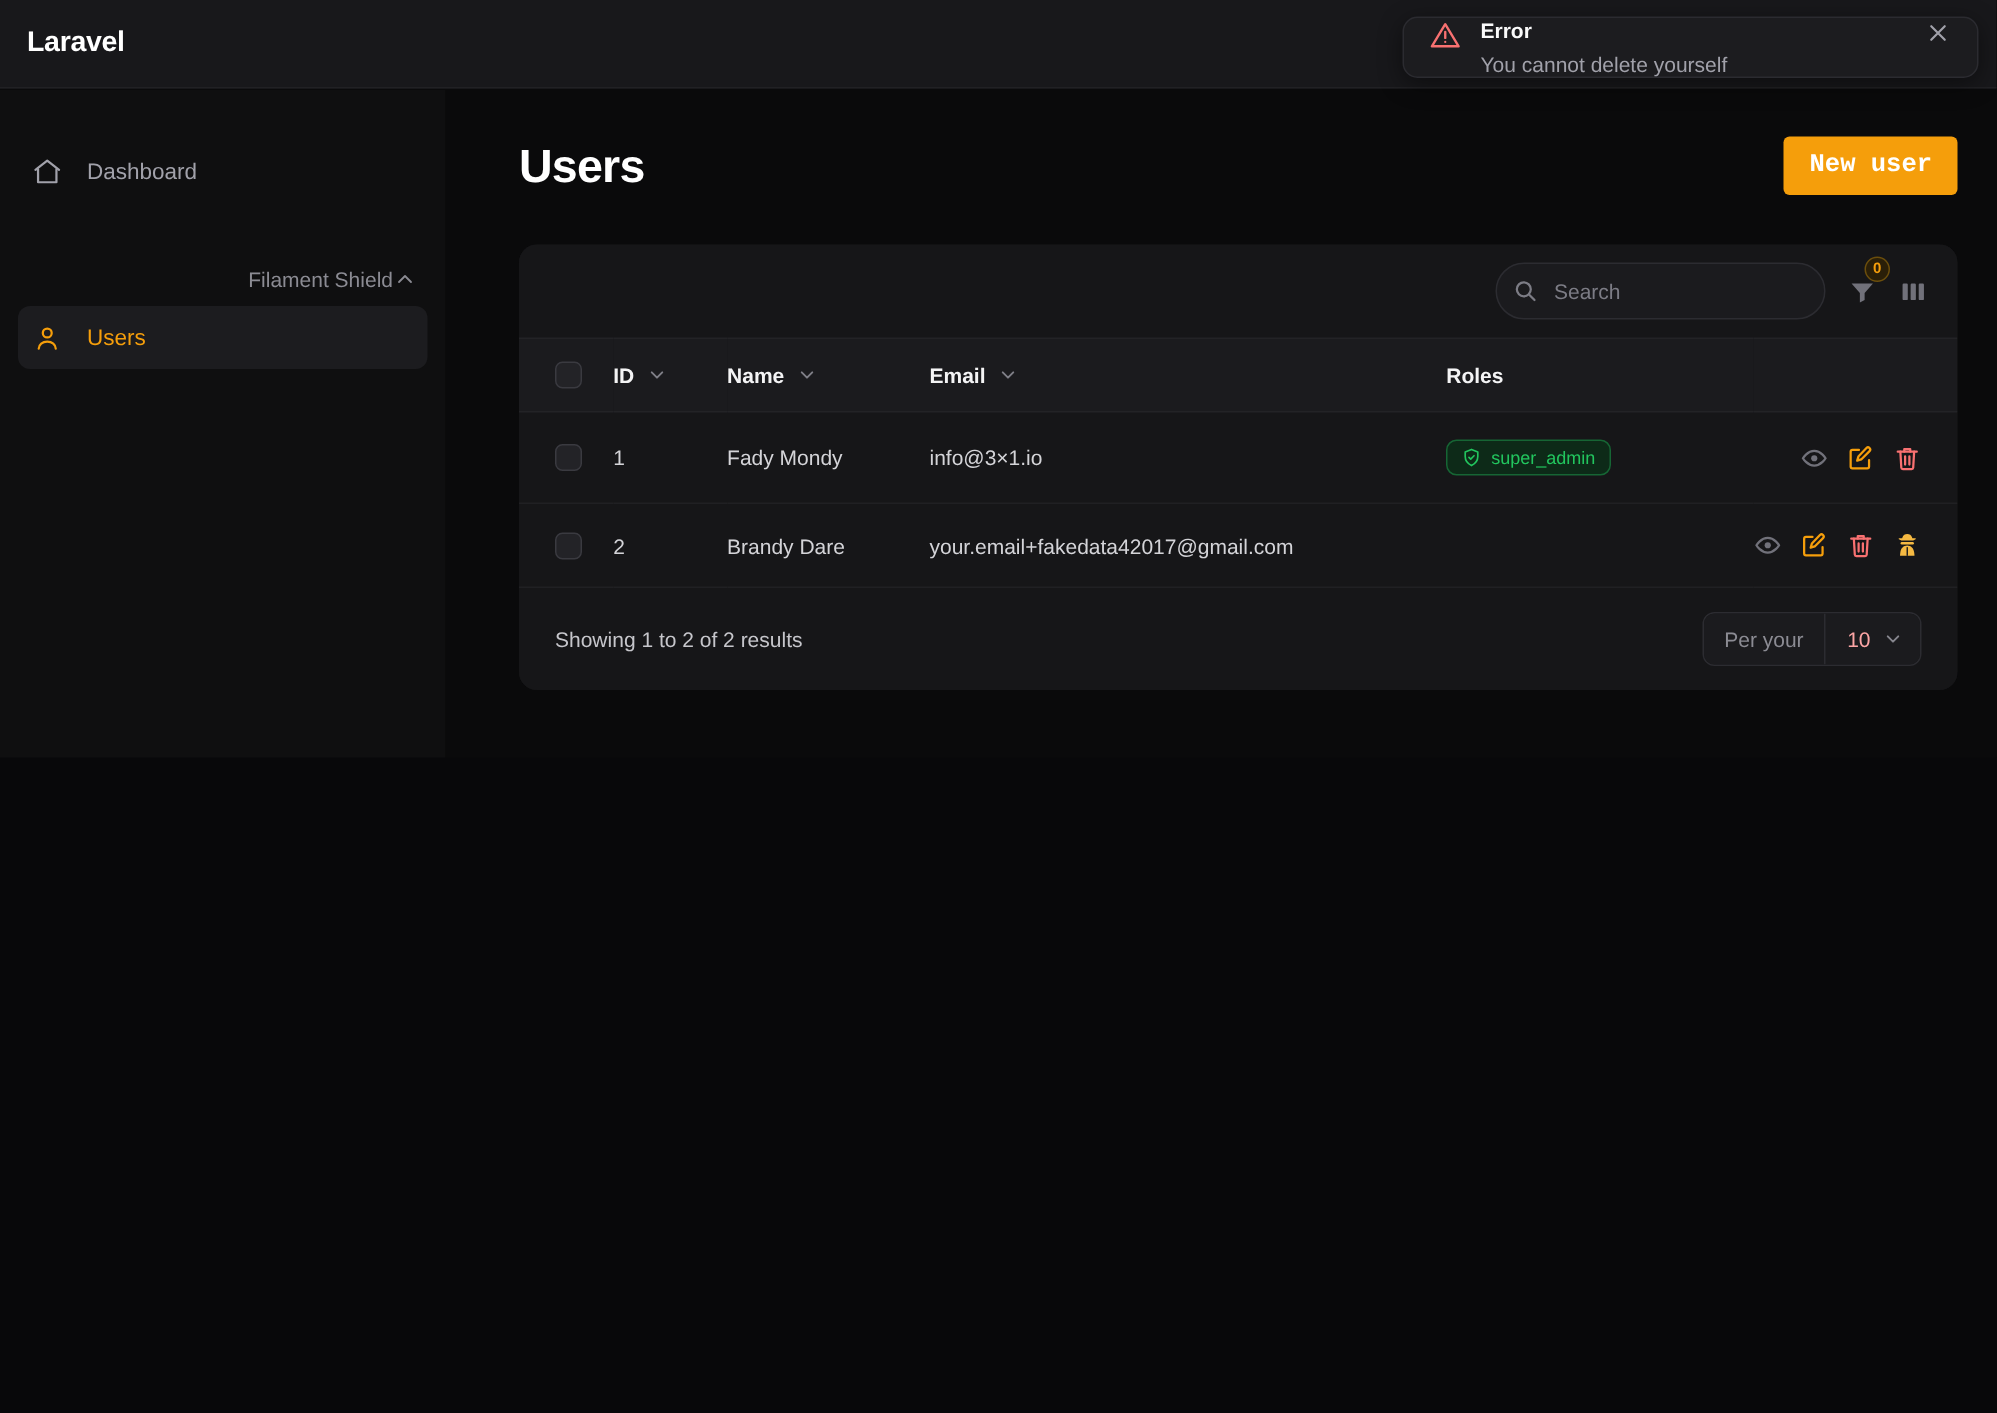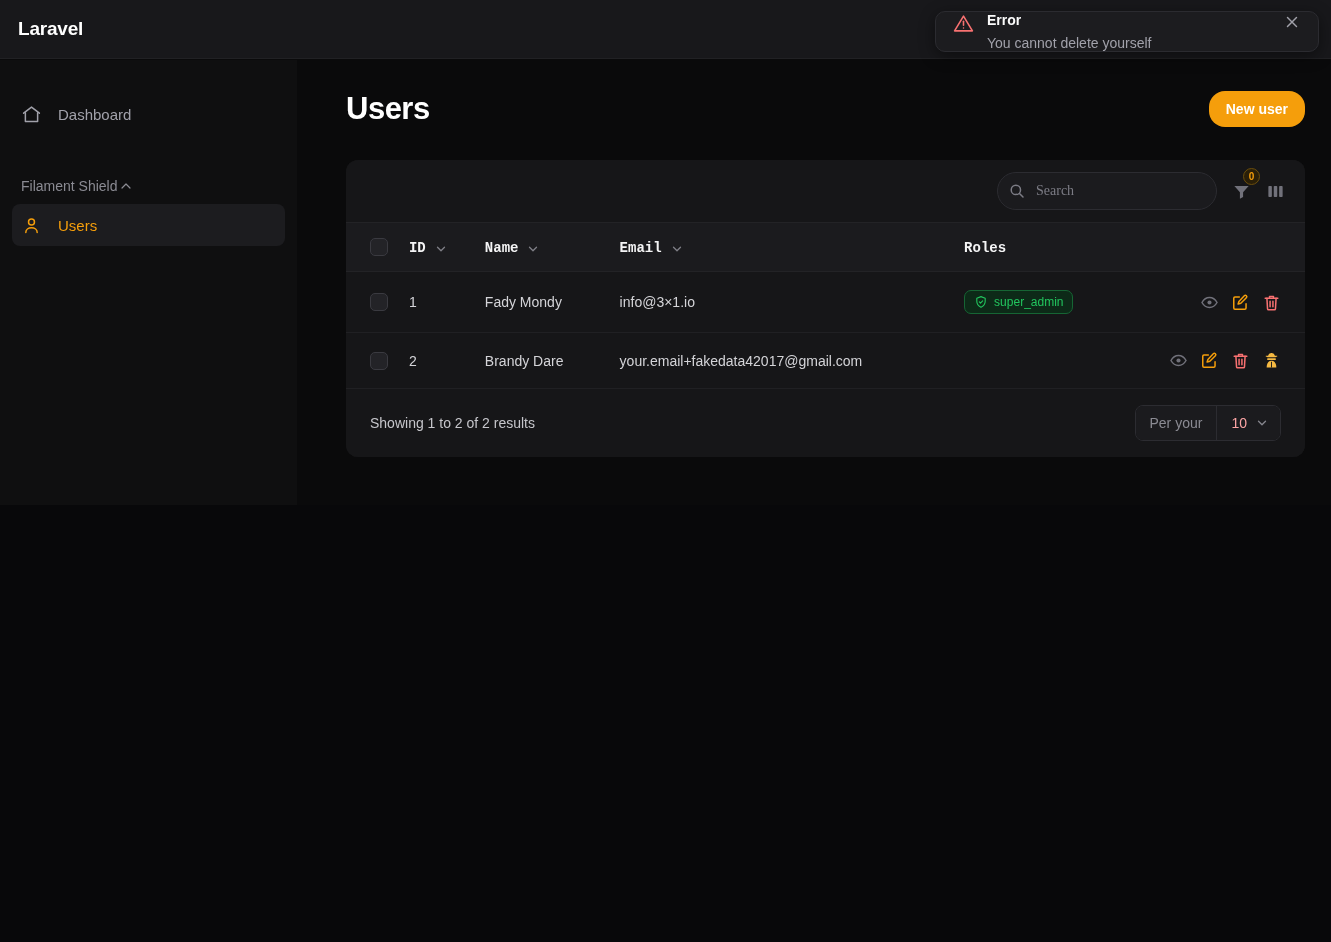--- a/index.html
+++ b/index.html
@@ -62,21 +62,21 @@
   .nav-icon {
     width: 21px; height: 21px;
     display: flex; align-items: center; justify-content: center;
     flex-shrink: 0;
   }
   .nav-icon svg { width: 21px; height: 21px; display: block; }
 
   .group-header {
     display: flex;
     align-items: center;
-    justify-content: flex-start;
+    justify-content: flex-end;
     margin: 43px 19px 10px 21px;
     cursor: pointer;
   }
   .group-title {
     font-size: 14px;
     color: #8b8b93;
     font-weight: 400;
   }
   .chevron-up { width: 16px; height: 16px; }
   .chevron-up svg { width: 16px; height: 16px; display: block; }
@@ -97,27 +97,27 @@
   }
   .page-title {
     font-size: 31px;
     font-weight: bold;
     color: #ffffff;
     letter-spacing: -0.5px;
   }
   .btn-primary {
     background: #f59e0b;
     color: #ffffff;
-    font-size: 14px;
+    font-size: 17px;
     font-weight: 600;
     border: none;
-    border-radius: 16px;
+    border-radius: 4px;
     padding: 10px 17px;
     cursor: pointer;
-    font-family: Liberation Sans, sans-serif;
+    font-family: Liberation Mono, monospace;
   }
 
   
   .card {
     margin: 33px 26px 0 49px;
     background: #161618;
     border-radius: 12px;
     overflow: hidden;
   }
 
@@ -136,21 +136,21 @@
     height: 38px;
   }
   .search-input {
     width: 100%;
     height: 38px;
     background: #1b1b1e;
     border: 1px solid #2c2c31;
     border-radius: 19px;
     color: #e4e4e7;
     font-size: 14px;
-    font-family: Liberation Serif, serif;
+    font-family: Liberation Sans, sans-serif;
     padding: 0 12px 0 38px;
     outline: none;
   }
   .search-input::placeholder { color: #7c7c85; }
   .search-icon {
     position: absolute;
     left: 11px; top: 10px;
     width: 18px; height: 18px;
     pointer-events: none;
   }
@@ -183,21 +183,21 @@
   thead tr { background: #1b1b1e; }
   thead th {
     text-align: left;
     font-size: 14px;
     font-weight: bold;
     color: #f4f4f5;
     padding: 15px 0;
     border-bottom: 1px solid #232326;
     border-top: 1px solid #232326;
   }
-  .th-inner { display: inline-flex; align-items: flex-end; gap: 8px; cursor: pointer; font-family: Liberation Mono, monospace; }
+  .th-inner { display: inline-flex; align-items: center; gap: 8px; cursor: pointer; }
   .sort-chevron { width: 14px; height: 14px; opacity: .75; }
   .sort-chevron svg { width: 14px; height: 14px; display: block; }
 
   .col-check { width: 64px; padding-left: 24px !important; }
   .col-id    { width: 78px; }
   .col-name  { width: 139px; }
   .col-email { width: 350px; margin-top: 28px; }
   .col-roles { width: 210px; margin-top: 12px; }
   .col-act   { }
 

